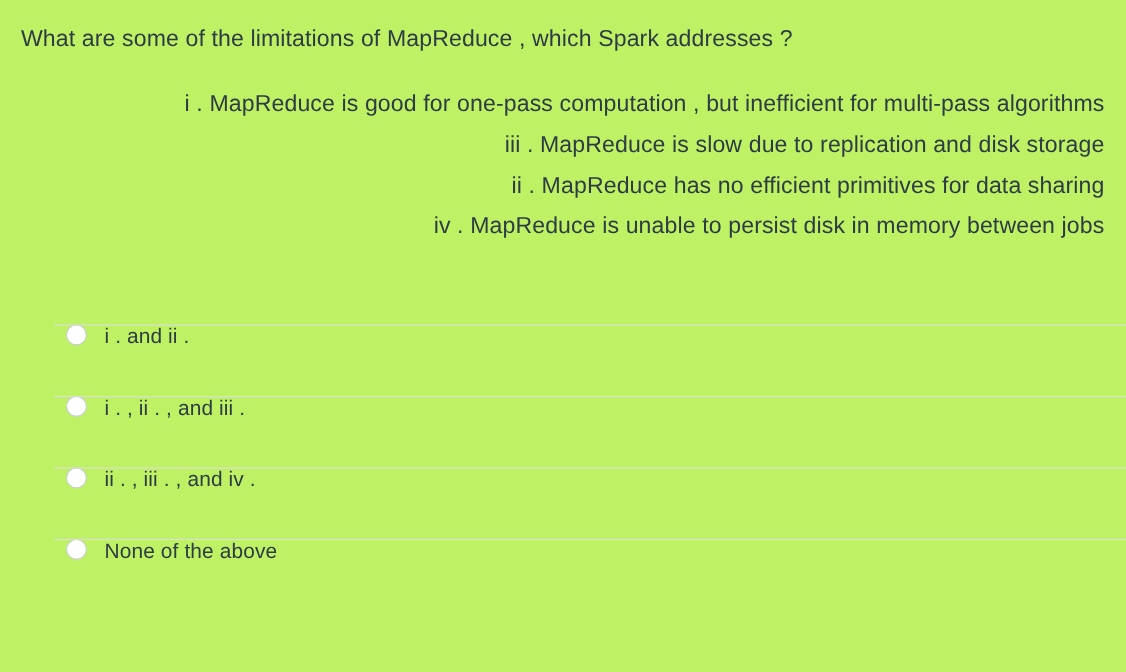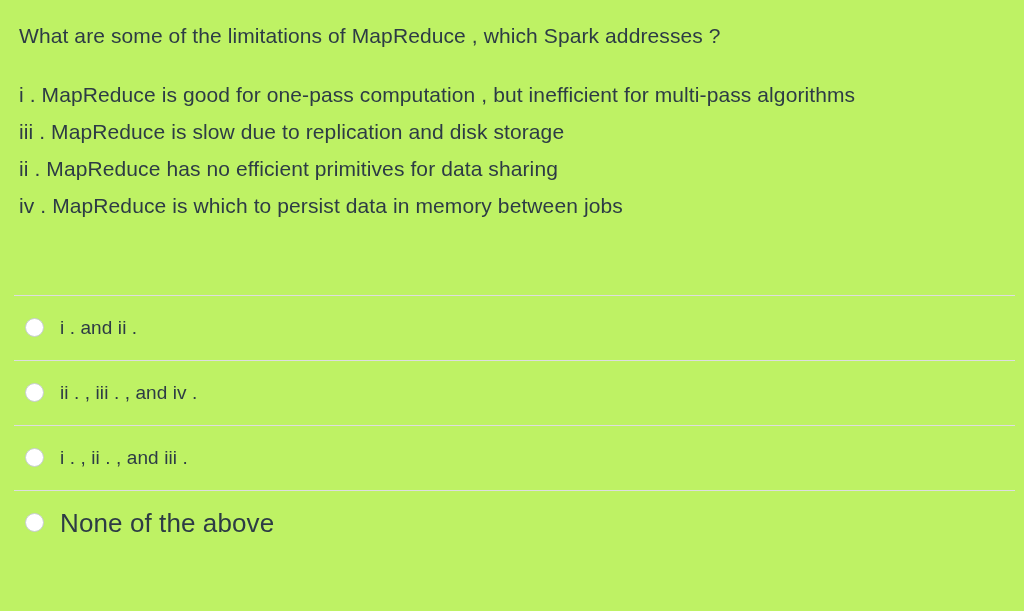--- a/index.html
+++ b/index.html
@@ -34,42 +34,44 @@
     color: #2d3b45;
     margin: 0;
     letter-spacing: 0.1px;
   }
 
   .statement-list {
     margin: 0;
     padding: 0;
     list-style: none;
     margin-top: 26px;
+    text-align: right;
   }
   .statement-item {
     font-size: 21px;
     line-height: 37px;
     color: #2d3b45;
     white-space: nowrap;
     letter-spacing: 0.1px;
   }
 
   
   .answers {
     position: absolute;
     top: 295px;
     left: 0;
     width: 1024px;
   }
   .answer-row {
     position: relative;
     height: 65px;
     display: flex;
-    align-items: center;
+    align-items: flex-start;
     box-sizing: border-box;
+    margin-left: 35px;
   }
   .answer-row::before {
     content: "";
     position: absolute;
     top: 0;
     left: 14px;
     width: 1001px;
     height: 1px;
     background: #dddde0;
   }
@@ -85,54 +87,54 @@
   }
   .answer-label {
     font-size: 19px;
     line-height: 24px;
     color: #2d3b45;
     margin-left: 16px;
     white-space: nowrap;
     letter-spacing: 0.1px;
   }
   .answer-label.plain {
-    font-size: 26px;
+    font-size: 19px;
   }
 </style>
 </head>
 <body>
 
 <div class="quiz-root">
 
   <div class="question-stem">
     <p class="question-title">What are some of the limitations of MapReduce , which Spark addresses ?</p>
 
     <ul class="statement-list">
       <li class="statement-item">i . MapReduce is good for one-pass computation , but inefficient for multi-pass algorithms</li>
       <li class="statement-item">iii . MapReduce is slow due to replication and disk storage</li>
       <li class="statement-item">ii . MapReduce has no efficient primitives for data sharing</li>
-      <li class="statement-item">iv . MapReduce is which to persist data in memory between jobs</li>
+      <li class="statement-item">iv . MapReduce is unable to persist disk in memory between jobs</li>
     </ul>
   </div>
 
   <div class="answers">
 
     <div class="answer-row">
       <span class="radio"></span>
       <span class="answer-label">i . and ii .</span>
     </div>
 
     <div class="answer-row">
       <span class="radio"></span>
-      <span class="answer-label">ii . , iii . , and iv .</span>
+      <span class="answer-label">i . , ii . , and iii .</span>
     </div>
 
     <div class="answer-row">
       <span class="radio"></span>
-      <span class="answer-label">i . , ii . , and iii .</span>
+      <span class="answer-label">ii . , iii . , and iv .</span>
     </div>
 
 
     <div class="answer-row">
       <span class="radio"></span>
       <span class="answer-label plain">None of the above</span>
     </div>
 
   </div>
 </div>

